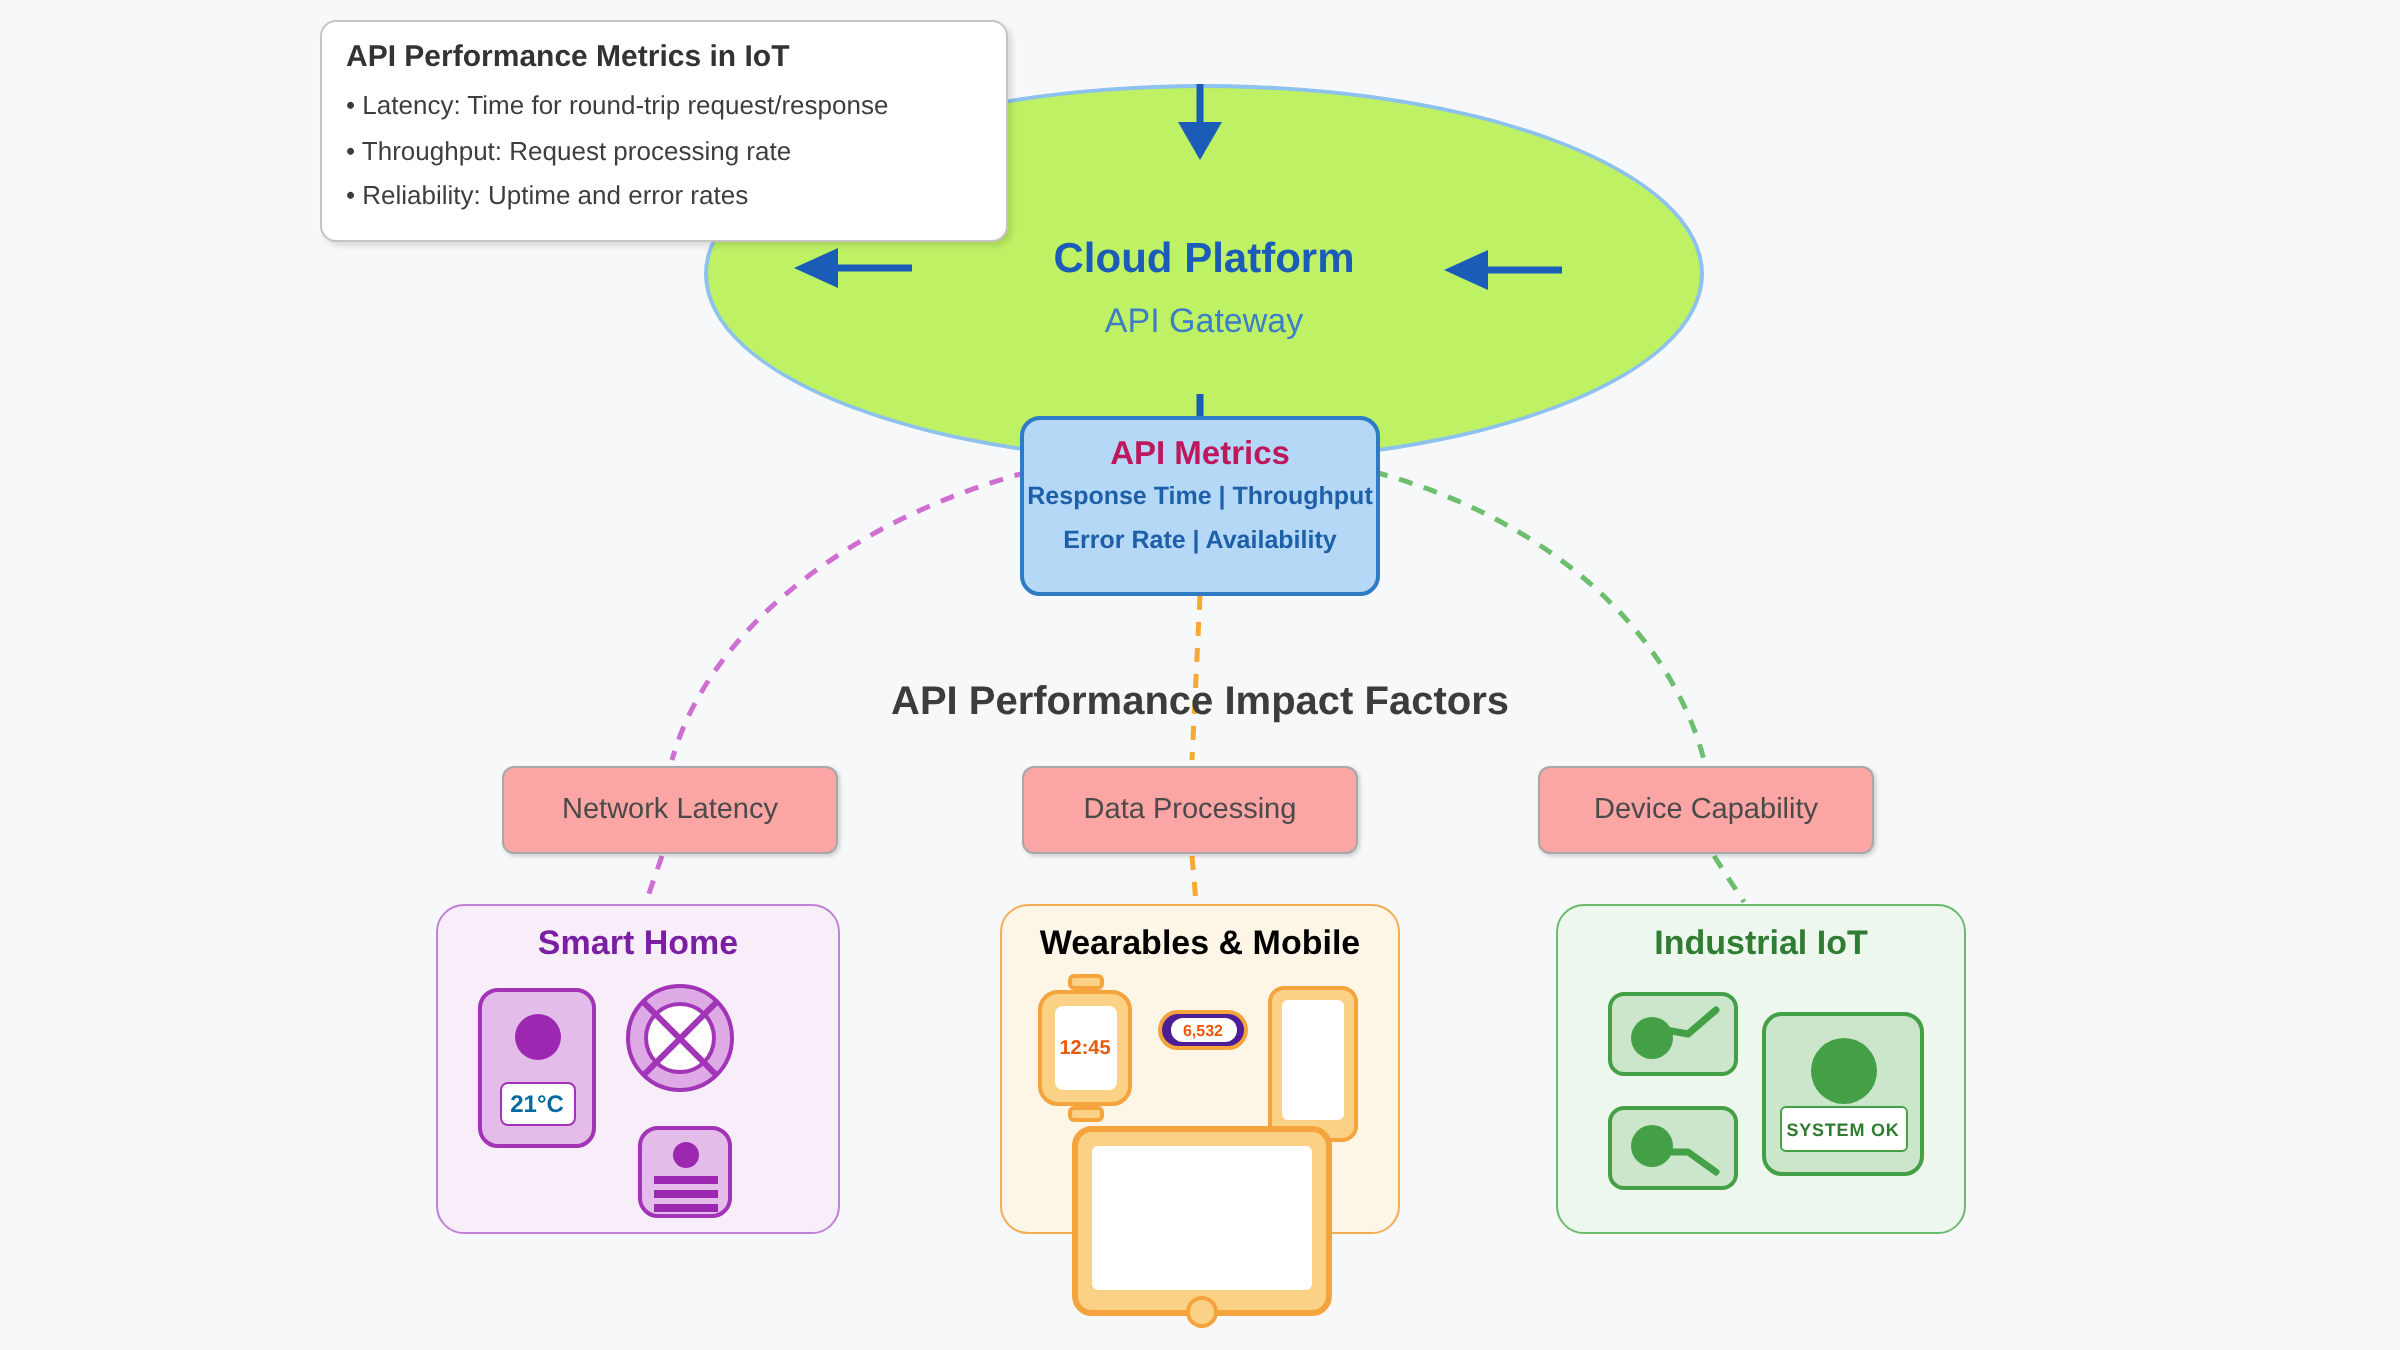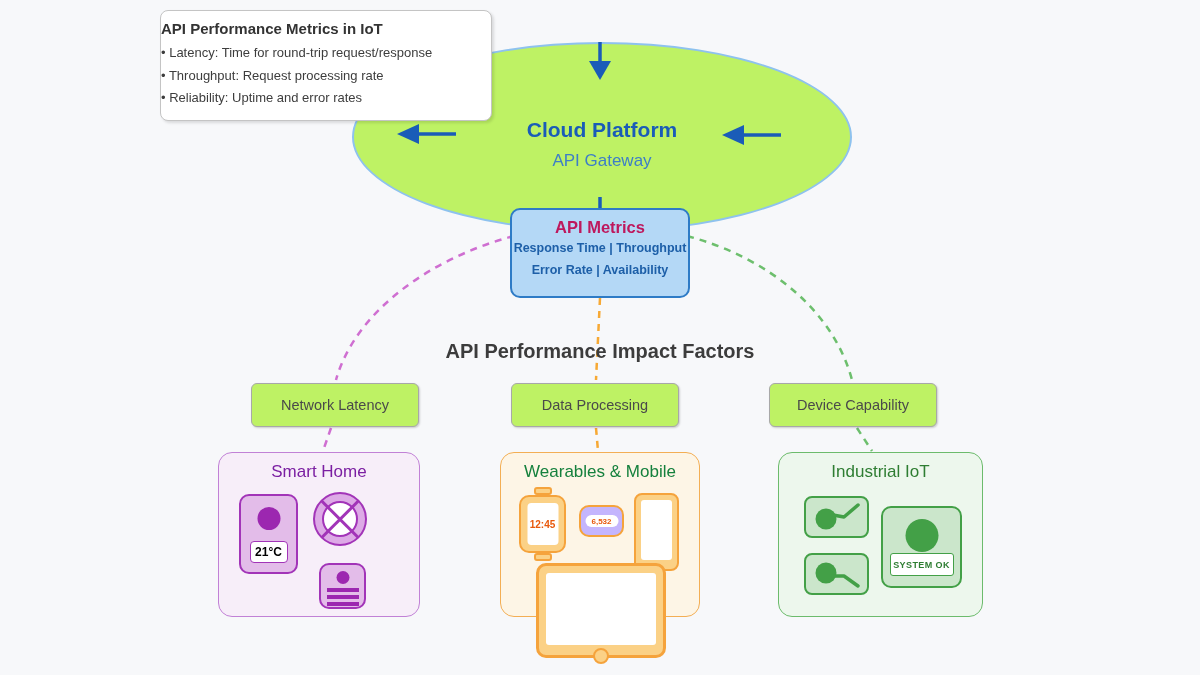--- a/index.html
+++ b/index.html
@@ -16,21 +16,21 @@
     display:flex;flex-direction:column;align-items:center;justify-content:center;
   }
   .cloud-title{font-size:21px;font-weight:bold;color:#1a5cb8;margin-top:14px;}
   .cloud-sub{font-size:17px;color:#3d7ec7;margin-top:9px;}
 
   svg.connectors{left:0;top:0;z-index:2;pointer-events:none;}
 
   
   .info-box{
     left:160px;top:10px;width:316px;z-index:5;background:#ffffff;
-    border:1px solid #c4c4c4;border-radius:8px;padding:9px 14px 10px 0;
+    border:1px solid #c4c4c4;border-radius:8px;padding:9px 14px 10px 12px;
     box-shadow:2px 2px 3px rgba(0,0,0,.12);
   }
   .info-title{font-size:15px;font-weight:bold;color:#333333;margin-bottom:5px;}
   .info-bullet{font-size:13px;color:#3d3d3d;line-height:22.5px;}
 
   
   .metrics-box{
     left:510px;top:208px;width:180px;height:90px;z-index:4;
     background:#b4d8f6;border:2px solid #2e7bc6;border-radius:10px;
     text-align:center;box-sizing:border-box;
@@ -38,46 +38,46 @@
   .metrics-title{font-size:16.5px;font-weight:bold;color:#be185d;margin-top:8px;}
   .metrics-line{font-size:12.5px;color:#1d5fa8;line-height:22px;font-weight:bold;}
 
   .section-title{
     left:300px;top:340px;width:600px;text-align:center;z-index:3;
     font-size:20px;font-weight:bold;color:#3c3c3c;
   }
 
   
   .factor{
-    top:383px;height:44px;width:168px;background:#bef264;border:1px solid #a8a8a8;
+    top:383px;height:44px;width:168px;background:#fca5a5;border:1px solid #a8a8a8;
     border-radius:6px;display:flex;align-items:center;justify-content:center;
     font-size:14.5px;color:#4a4a4a;z-index:3;box-shadow:1px 1px 2px rgba(0,0,0,.18);
     box-sizing:border-box;
   }
   .factor-1{left:251px;} .factor-2{left:511px;} .factor-3{left:769px;}
 
   
   .card{top:452px;height:165px;border-radius:14px;z-index:3;box-sizing:border-box;}
-  .card-title{text-align:center;margin-top:9px;font-size:17px;font-weight:normal;}
+  .card-title{text-align:center;margin-top:9px;font-size:17px;font-weight:bold;}
   .card-smart{left:218px;width:202px;background:#f7eef9;border:1.5px solid #c181d6;}
   .card-smart .card-title{color:#7b1fa2;}
   .card-wear{left:500px;width:200px;background:#fdf5e6;border:1.5px solid #f3ae54;}
-  .card-wear .card-title{color:#15803d;}
+  .card-wear .card-title{color:#000000;}
   .card-ind{left:778px;width:205px;background:#edf7ed;border:1.5px solid #6cbb6c;}
   .card-ind .card-title{color:#2e7d32;}
 
   
   .thermostat{left:20px;top:41px;width:59px;height:80px;background:#e3bce9;
     border:2px solid #a234b8;border-radius:10px;box-sizing:border-box;}
   .thermo-dot{position:absolute;left:50%;top:11px;transform:translateX(-50%);
     width:23px;height:23px;border-radius:50%;background:#9c27b0;}
   .thermo-display{position:absolute;left:50%;bottom:9px;transform:translateX(-50%);
     width:38px;height:22px;background:#fff;border:1.5px solid #a234b8;border-radius:4px;
     display:flex;align-items:center;justify-content:center;
-    font-size:12px;font-weight:bold;color:#000000;box-sizing:border-box;}
+    font-size:12px;font-weight:bold;color:#0369a1;box-sizing:border-box;}
   .fan{left:94px;top:39px;width:54px;height:54px;border-radius:50%;background:#ddaae6;
     border:2px solid #a234b8;box-sizing:border-box;}
   .fan-inner{position:absolute;left:50%;top:50%;transform:translate(-50%,-50%);
     width:36px;height:36px;border-radius:50%;background:#fff;border:2px solid #a234b8;
     box-sizing:border-box;}
   .fan-blade{position:absolute;left:50%;top:50%;width:52px;height:2.5px;background:#a234b8;}
   .fan-blade.b1{transform:translate(-50%,-50%) rotate(45deg);}
   .fan-blade.b2{transform:translate(-50%,-50%) rotate(-45deg);}
   .speaker{left:100px;top:110px;width:47px;height:46px;background:#e3bce9;
     border:2px solid #a234b8;border-radius:10px;box-sizing:border-box;}
@@ -90,21 +90,21 @@
   
   .watch{left:18px;top:34px;width:47px;}
   .watch-strap{width:18px;height:8px;margin:0 auto;background:#fbd186;
     border:2px solid #f5a33c;border-radius:3px;box-sizing:border-box;}
   .watch-body{width:47px;height:58px;background:#fbd186;border:2.5px solid #f5a33c;
     border-radius:10px;box-sizing:border-box;position:relative;}
   .watch-screen{position:absolute;left:50%;top:50%;transform:translate(-50%,-50%);
     width:31px;height:42px;background:#fff;border-radius:4px;
     display:flex;align-items:center;justify-content:center;
     font-size:10px;font-weight:bold;color:#e8590c;}
-  .band{left:78px;top:52px;width:45px;height:32px;background:#c4b5fd;
+  .band{left:78px;top:52px;width:45px;height:20px;background:#4c1d95;
     border:2px solid #f5a33c;border-radius:10px;box-sizing:border-box;}
   .band-screen{position:absolute;left:50%;top:50%;transform:translate(-50%,-50%);
     width:33px;height:12px;background:#fff;border-radius:6px;
     display:flex;align-items:center;justify-content:center;
     font-size:8px;font-weight:bold;color:#e8590c;}
   .phone{left:133px;top:40px;width:45px;height:78px;background:#fbd186;
     border:2.5px solid #f5a33c;border-radius:8px;box-sizing:border-box;z-index:1;}
   .phone-screen{position:absolute;left:5px;top:5px;right:5px;bottom:9px;
     background:#fff;border-radius:3px;}
   .tablet{left:35px;top:110px;width:130px;height:95px;background:#fbd186;

